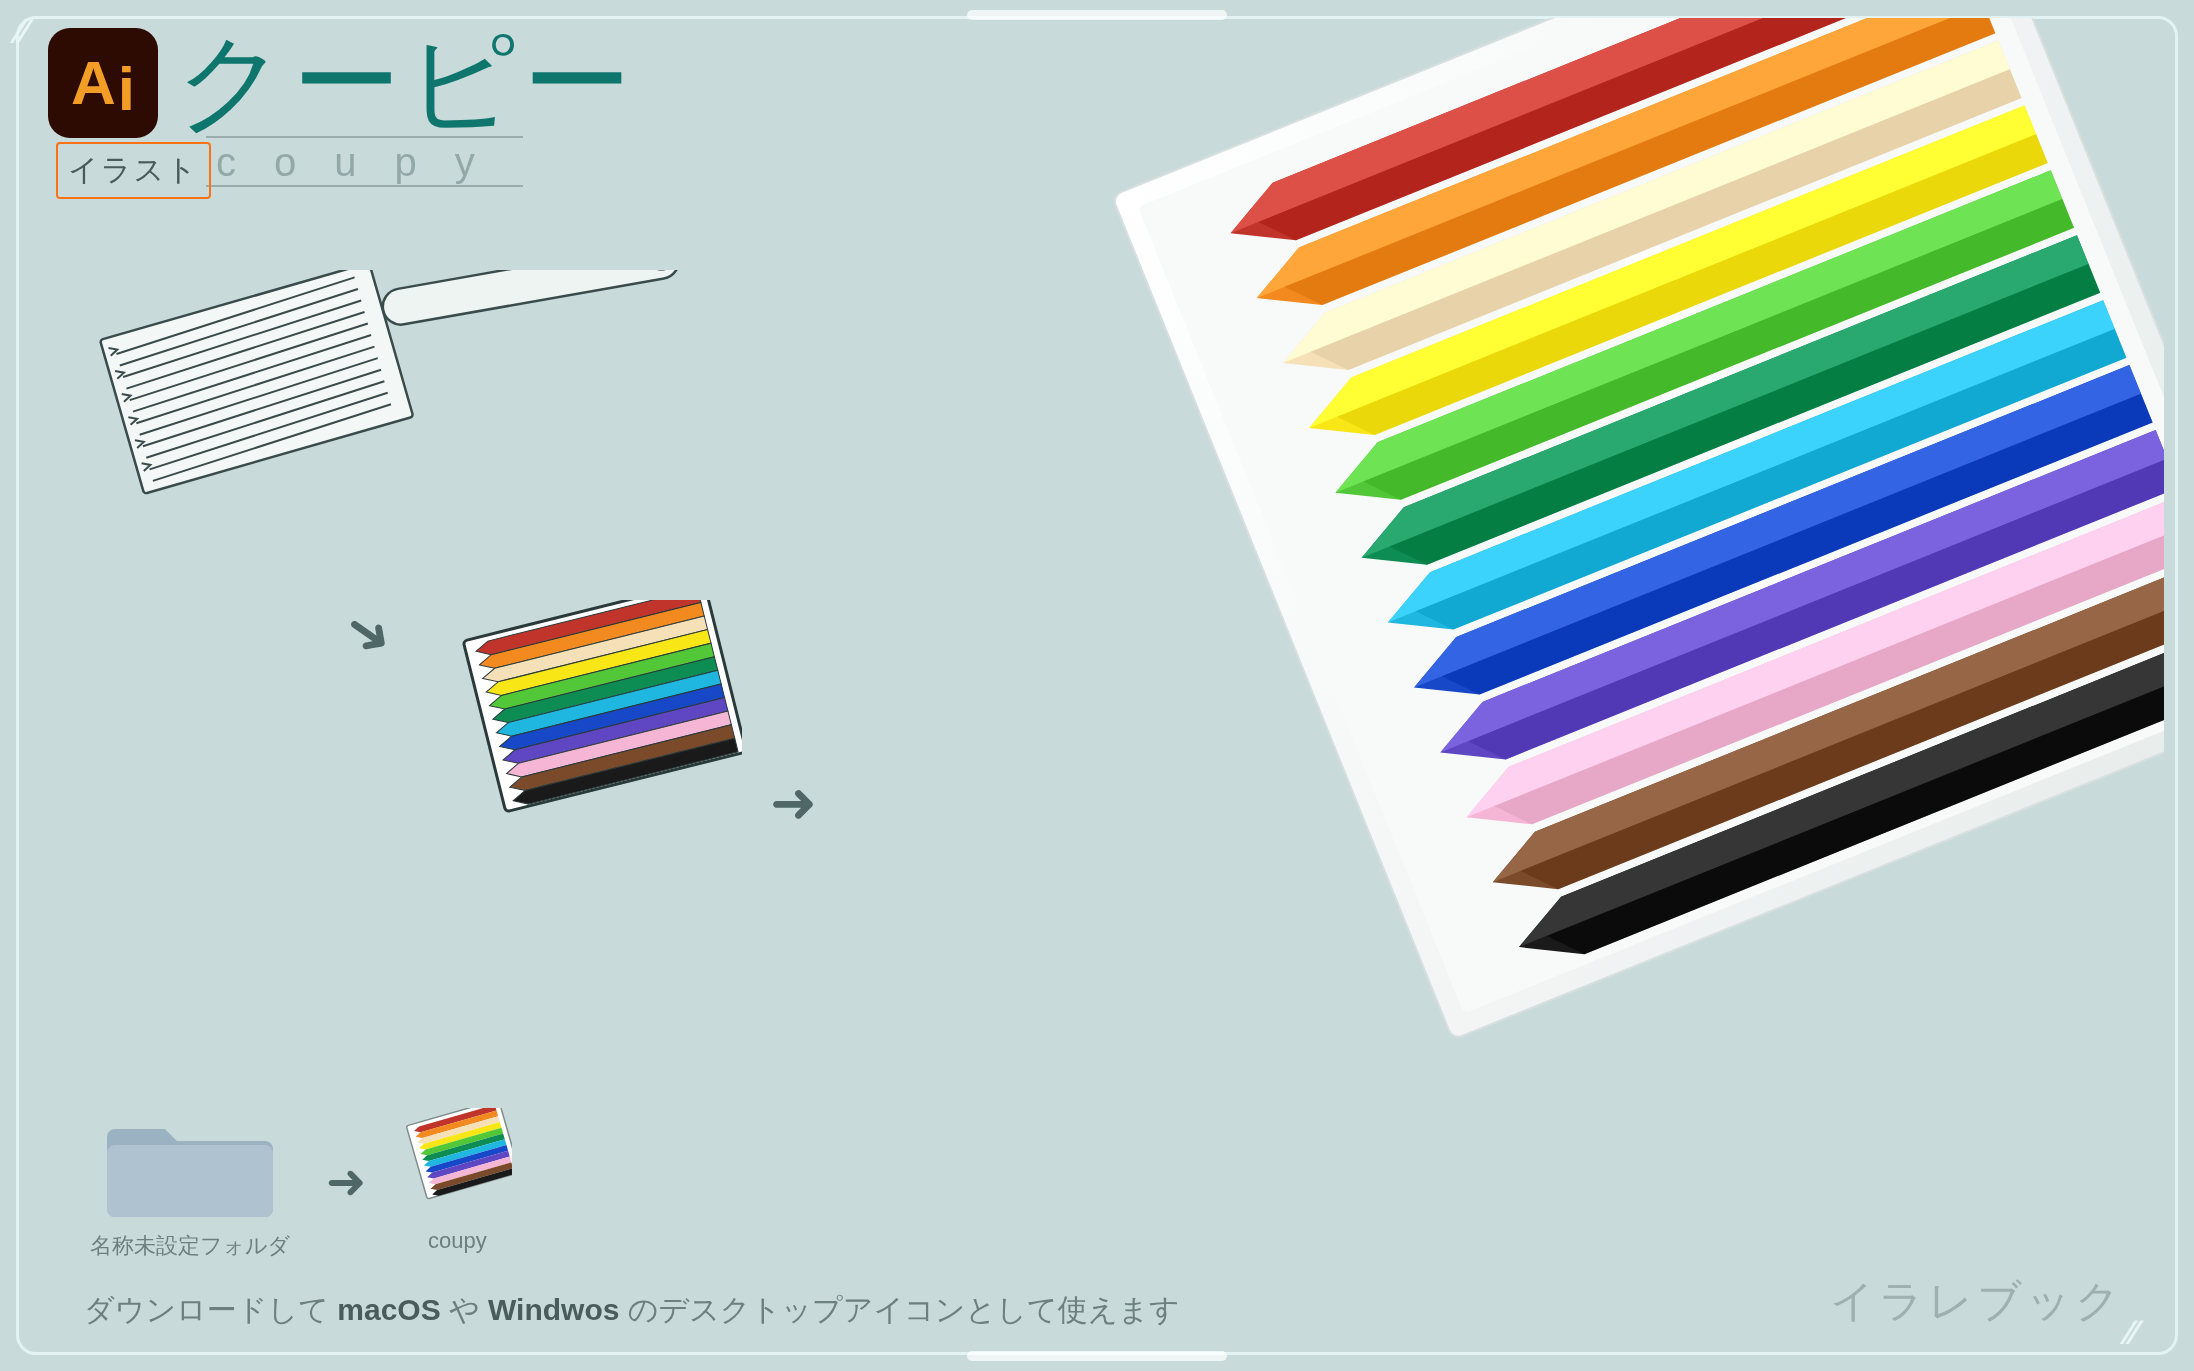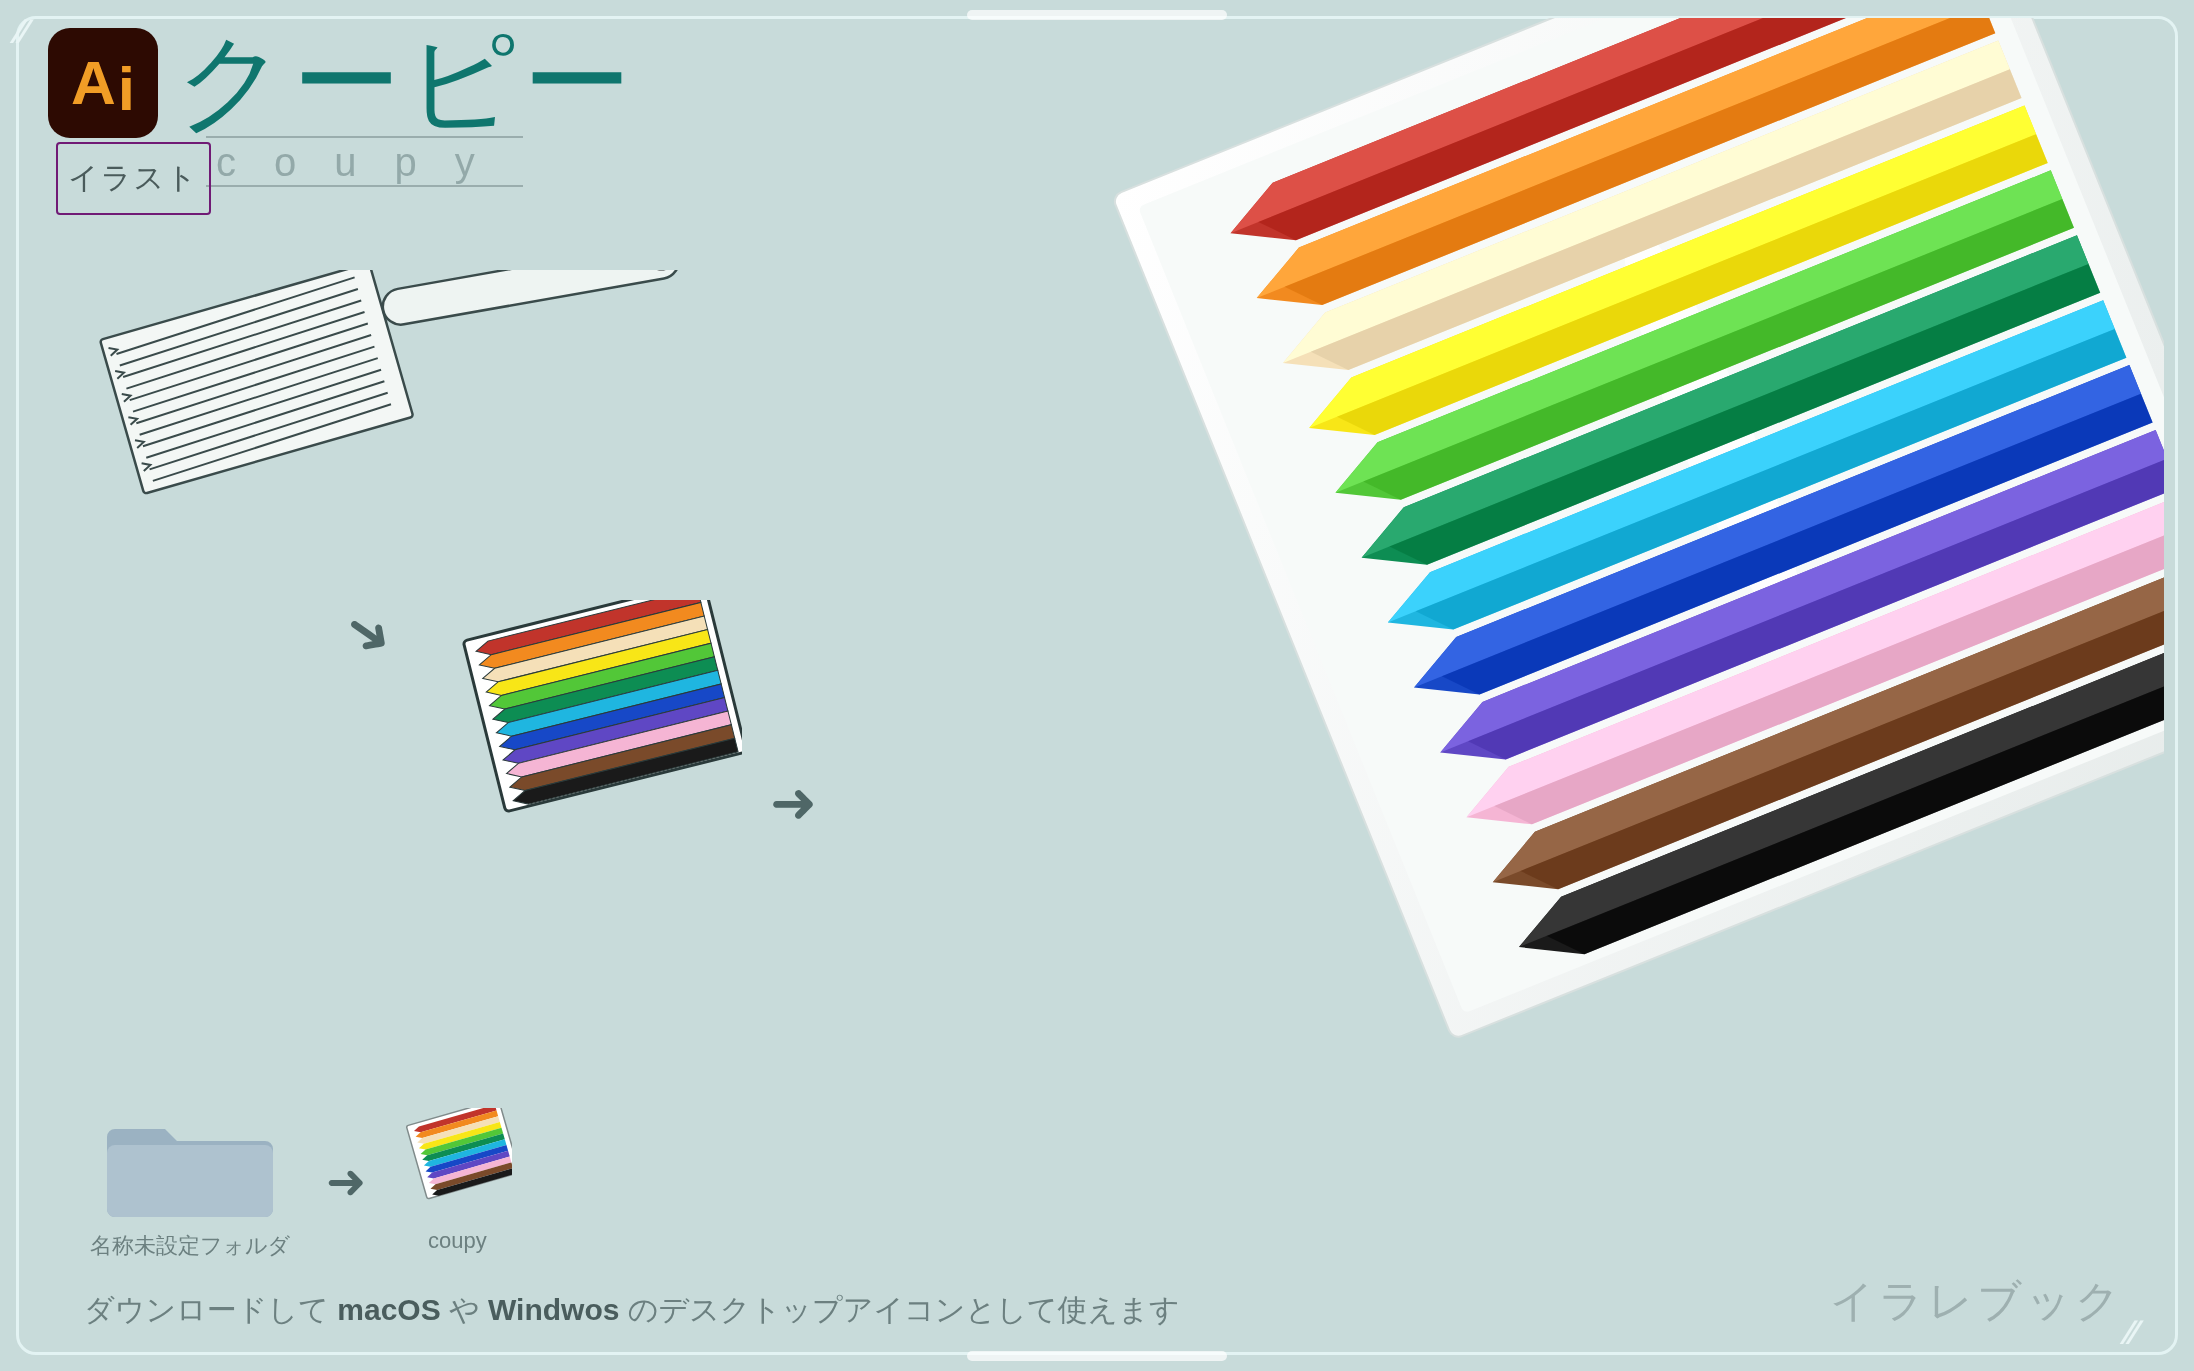--- a/index.html
+++ b/index.html
@@ -11,21 +11,21 @@
 .frame-notch-bottom { position: absolute; bottom: 10px; left: 50%; transform: translateX(-50%); width: 260px; height: 10px; background: rgba(255,255,255,0.7); border-radius: 6px; }
 .corner-slash { position: absolute; width: 50px; height: 50px; color: #e9f5f5; font-size: 34px; font-weight: bold; }
 .corner-tl { top: 12px; left: 16px; }
 .corner-br { bottom: 8px; right: 18px; }
 
 
 .header { position: absolute; top: 28px; left: 48px; display: flex; align-items: flex-start; gap: 18px; }
 .ai-icon { width: 110px; height: 110px; background: #2d0a02; border-radius: 22px; display: flex; align-items: center; justify-content: center; position: relative; }
 .ai-icon .a { font: 700 62px/1 Arial; color: #f19d26; }
 .ai-icon .i { font: 700 62px/1 Arial; color: #f19d26; margin-left: 2px; position: relative; top:6px;}
-.illust-label { position: absolute; top: 142px; left: 56px; font-size: 30px; color: #4a5b5b; border: 2px solid #701a75; padding: 14px 10px; border-radius: 4px; letter-spacing: 2px; }
+.illust-label { position: absolute; top: 142px; left: 56px; font-size: 30px; color: #4a5b5b; border: 2px solid #f97316; padding: 6px 10px; border-radius: 4px; letter-spacing: 2px; }
 .title-wrap { display: flex; flex-direction: column; }
 .title-jp { font-size: 108px; font-weight: 400; color: #0f766e; letter-spacing: 6px; line-height: 1; }
 .title-en { font-size: 40px; color: #93a9a9; letter-spacing: 38px; margin-left: 30px; margin-top: 0px; border-bottom: 2px solid #9aadad; border-top: 2px solid #9aadad; padding: 2px 10px 0 10px; display: inline-block; }
 
 
 .sketch-wrap { position: absolute; top: 270px; left: 80px; }
 .arrow { position: absolute; color: #4f6767; font-size: 56px; }
 
 
 .folder-row { position: absolute; bottom: 110px; left: 90px; display: flex; align-items: center; gap: 36px; }

